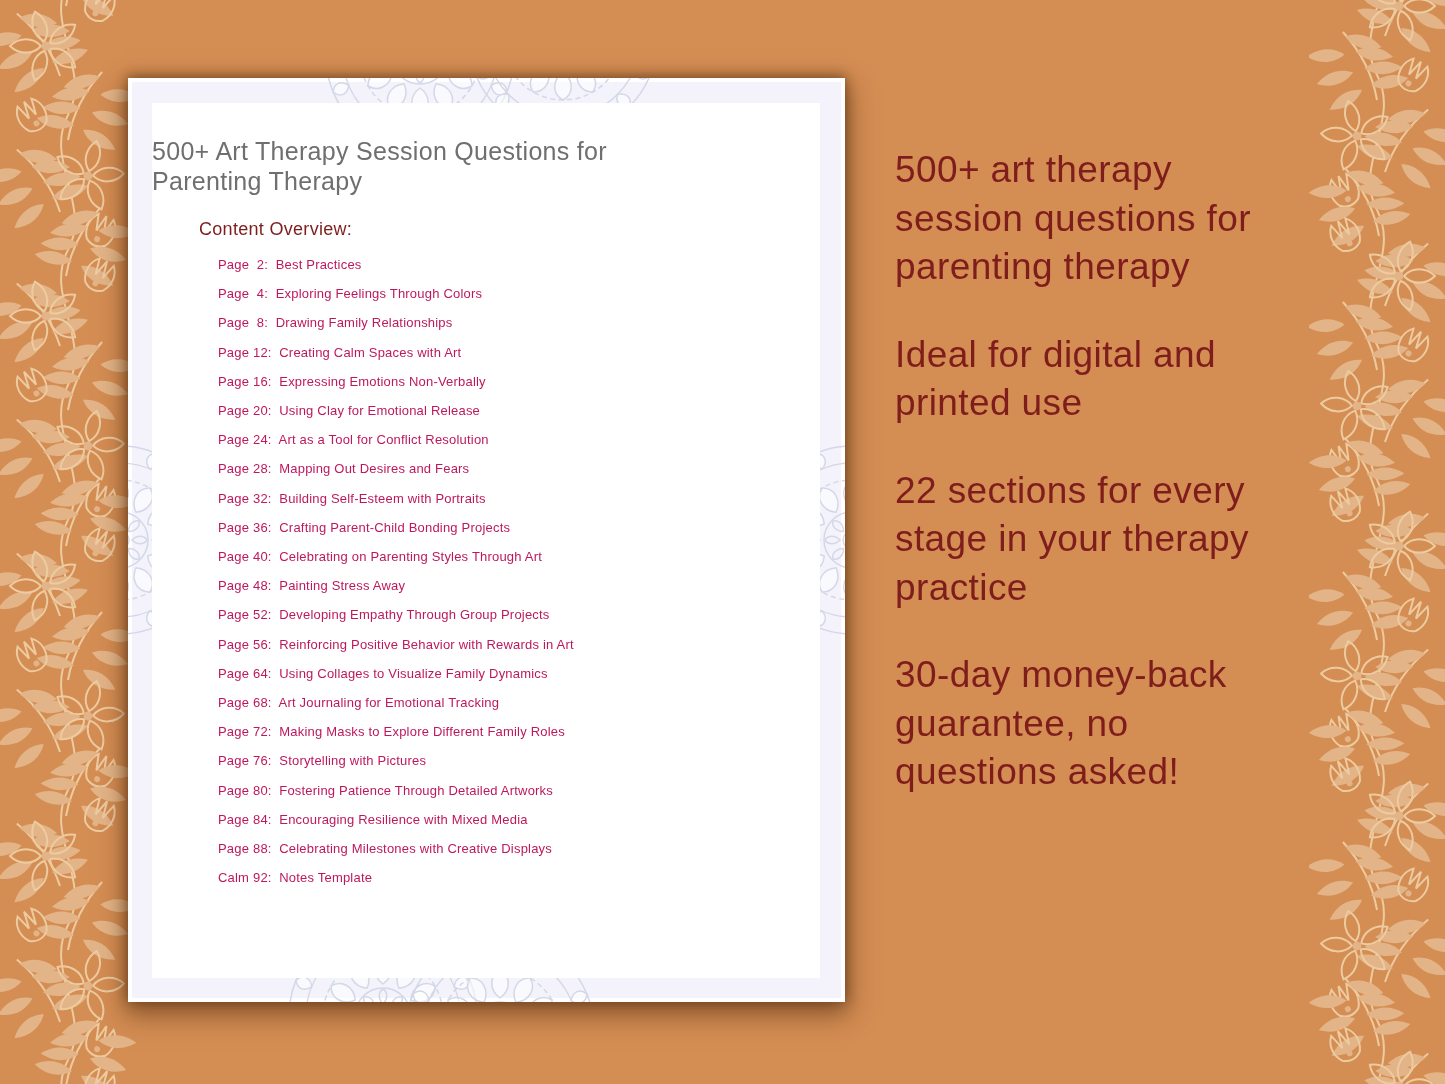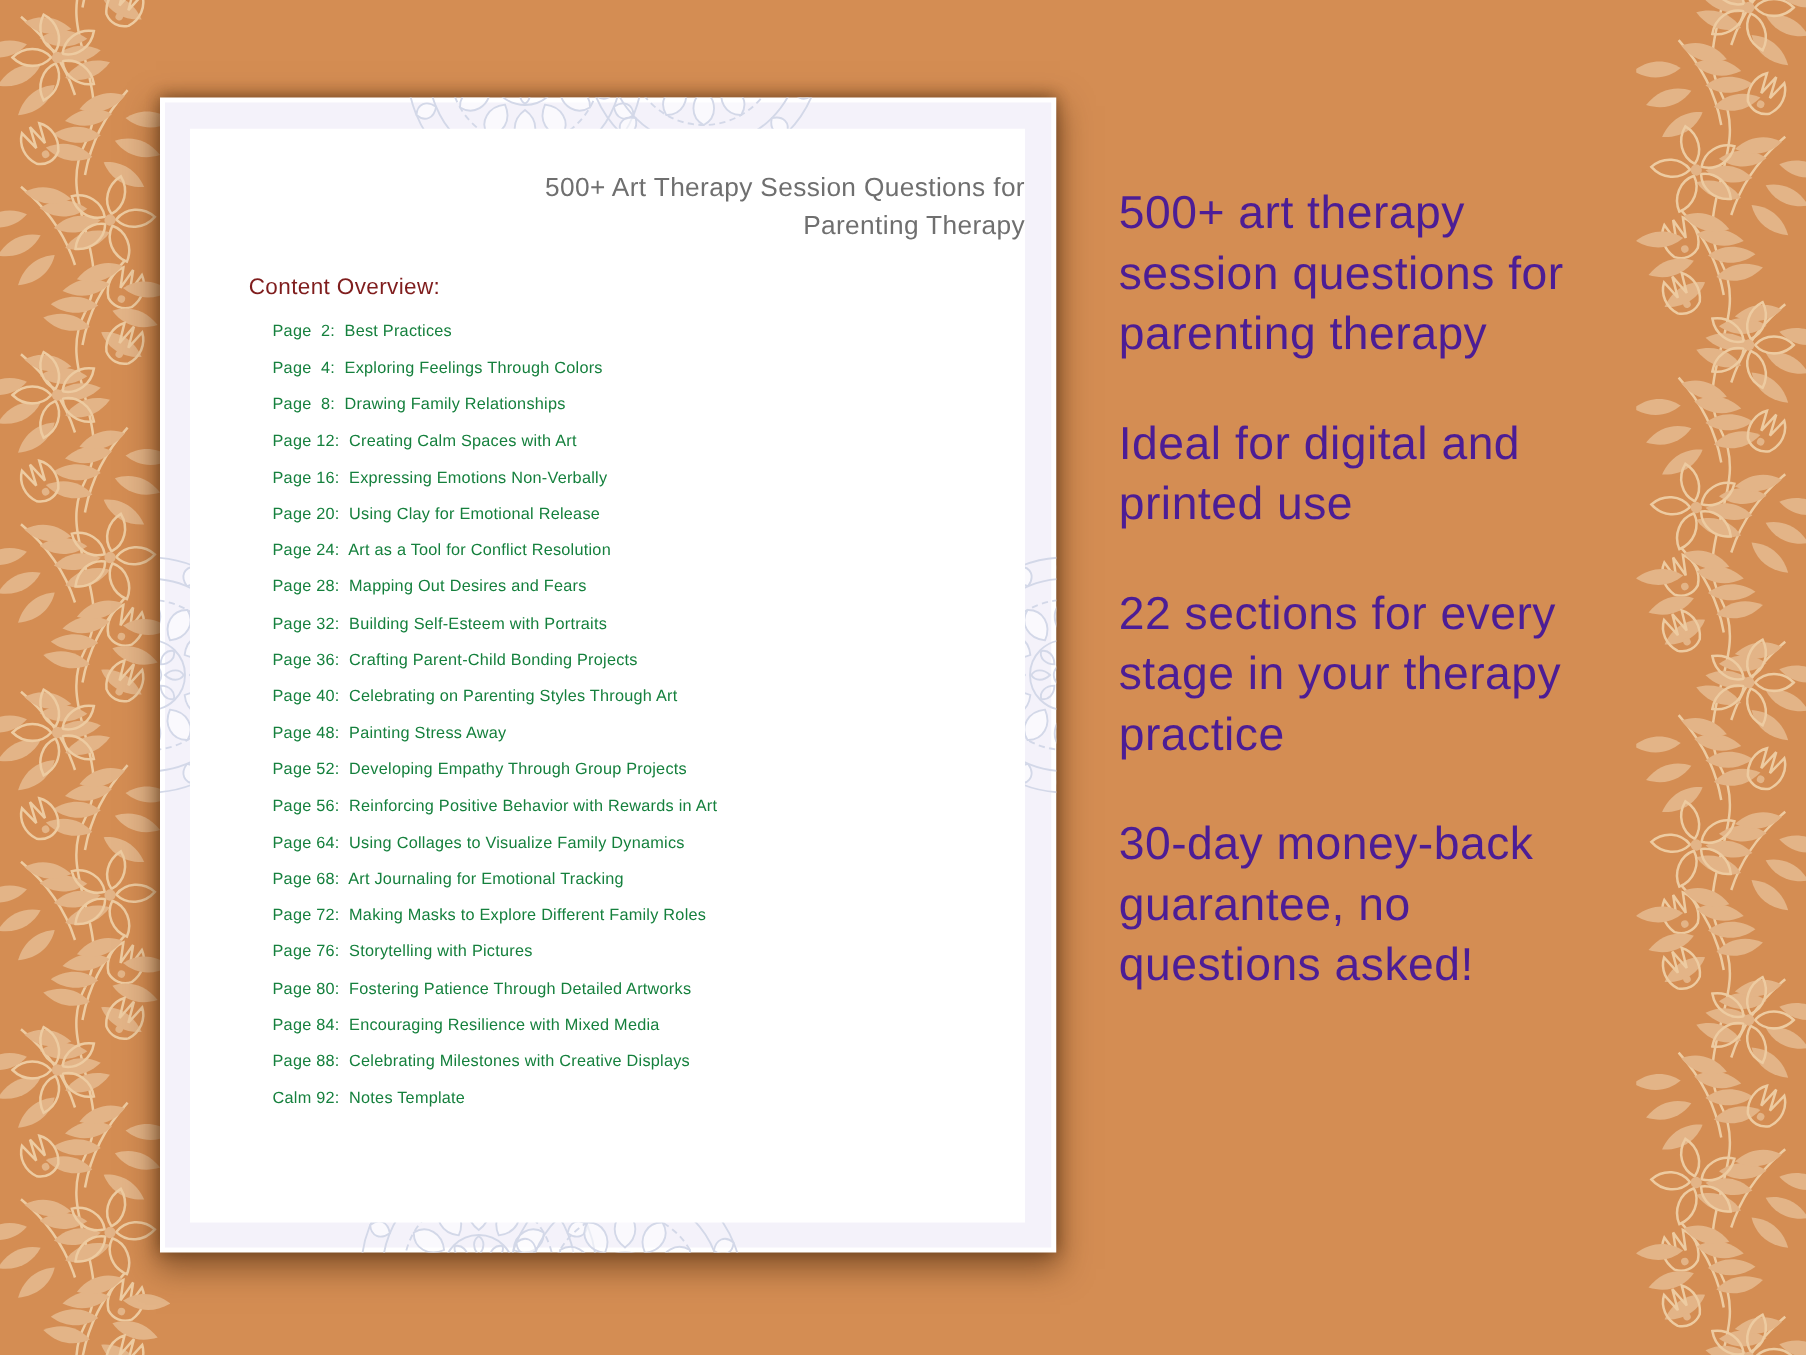--- a/index.html
+++ b/index.html
@@ -32,44 +32,44 @@
   .m-bottom-a{left:155px;top:838px;}
   .m-bottom-b{left:272px;top:852px;}
   .m-left{left:-108px;top:362px;}
   .m-right{left:624px;top:362px;}
   .page-inner{
     position:absolute;left:24px;top:25px;right:25px;bottom:24px;
     background:#ffffff;z-index:3;
   }
   .doc-title{
     margin:33px 0 0 0;
-    font-size:21px;font-weight:normal;color:#6f6f6f;
+    font-size:25px;font-weight:normal;color:#6f6f6f;
     line-height:30px;letter-spacing:.3px;
-    text-align:right;white-space:pre-line;
+    text-align:left;white-space:pre-line;
   }
   .overview-label{
     margin:20px 0 0 47px;
     font-size:18px;color:#7f1d1d;letter-spacing:.3px;
     line-height:26px;
   }
   .toc{
     list-style:none;margin:8px 0 0 0;padding:0 0 0 66px;
   }
   .toc li{
-    font-size:13px;color:#15803d;letter-spacing:.2px;
+    font-size:13px;color:#be185d;letter-spacing:.2px;
     line-height:29.2px;white-space:pre;
   }
   
   .benefits{
     position:absolute;left:895px;top:146px;width:455px;
   }
   .benefits p{
     margin:0 0 39px 0;
     font-size:37px;line-height:48.5px;letter-spacing:.4px;
-    color:#4c1d95;white-space:pre-line;
+    color:#7f1d1d;white-space:pre-line;
   }
   .defs-hidden{position:absolute;width:0;height:0;overflow:hidden;}
 </style>
 </head>
 <body>
 
 <svg class="defs-hidden" aria-hidden="true">
   <defs>
     <path id="leafS" d="M0 0 C 8 -10 10 -24 1 -38 C -9 -24 -7 -10 0 0 Z" fill="#e3b487"></path>
     <g id="frond">

